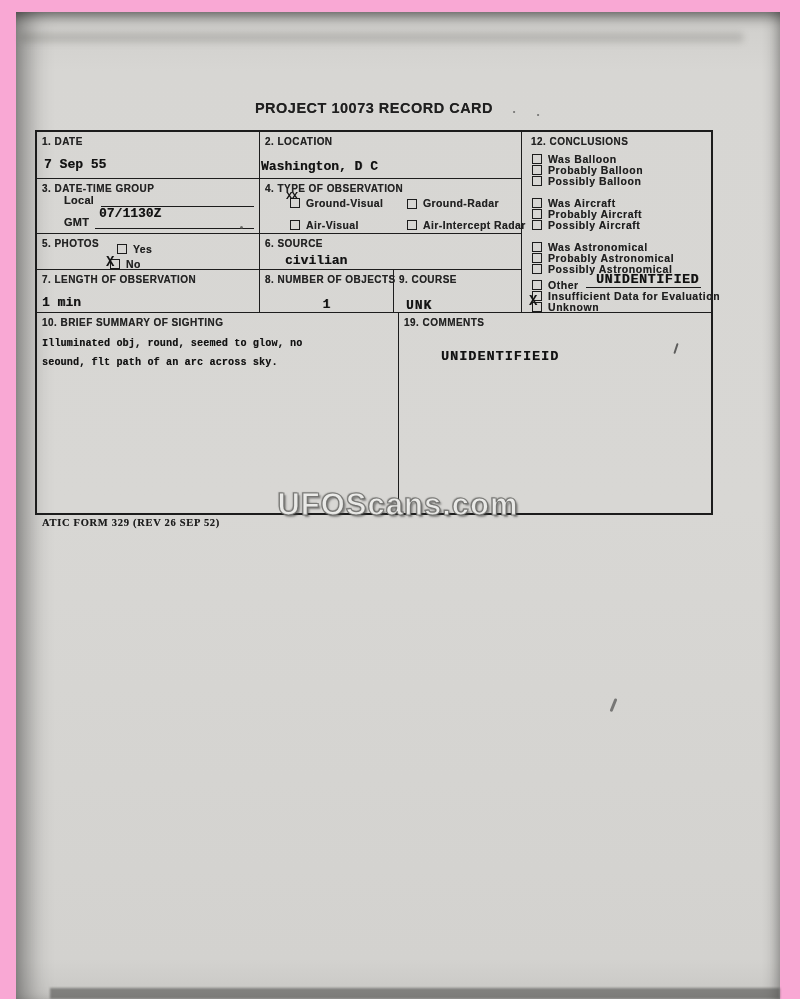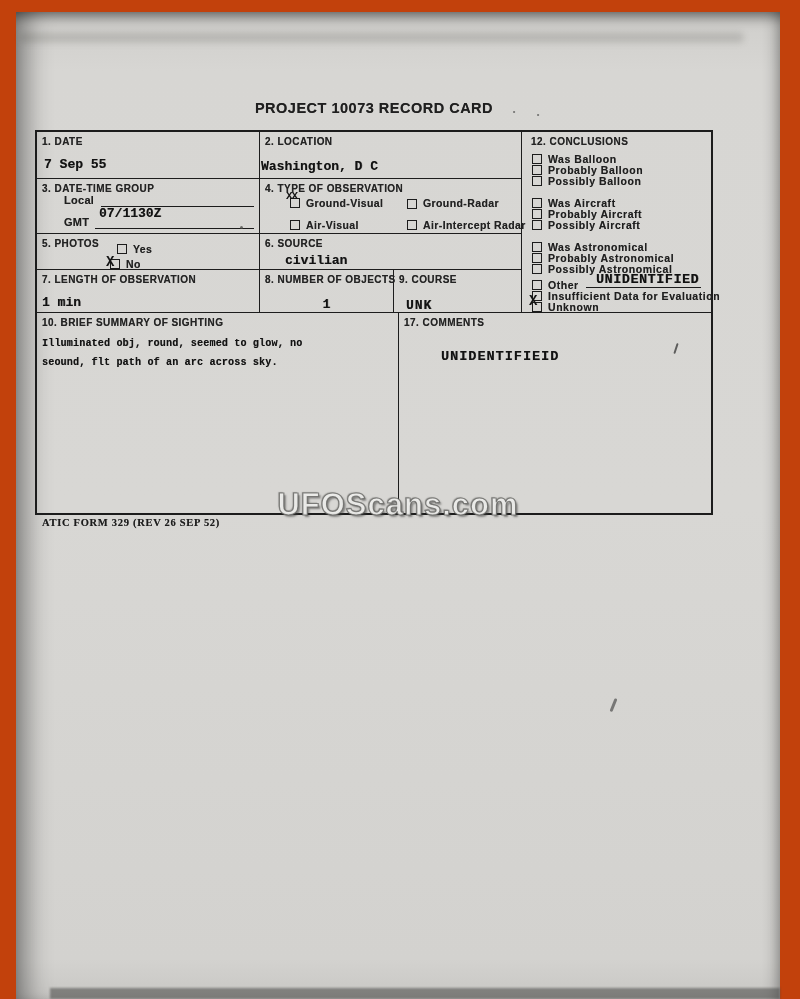--- a/index.html
+++ b/index.html
@@ -1,16 +1,16 @@
 <!DOCTYPE html>
 <html><head>
 <meta charset="utf-8">
 <style>
   html,body{margin:0;padding:0;background:#0a0a0a;}
-  .scan{position:relative;width:800px;height:999px;background:#c2410c;overflow:hidden;
+  .scan{position:relative;width:800px;height:999px;background:#f9a8d4;overflow:hidden;
         font-family:"Liberation Sans",sans-serif;}
   .paper{position:absolute;left:16px;top:12px;right:20px;bottom:0;
          background:linear-gradient(180deg,#cfcecb 0%,#d7d6d3 6%,#d8d7d4 50%,#d3d2cf 96%,#c8c7c4 100%);
          box-shadow:inset 26px 0 26px -16px rgba(0,0,0,.42),
                     inset -12px 0 14px -8px rgba(0,0,0,.30),
                     inset 0 12px 14px -8px rgba(0,0,0,.50);}
   .smudge-top{position:absolute;left:4px;top:20px;right:36px;height:11px;
               background:rgba(55,55,52,.16);filter:blur(3px);border-radius:6px;}
   .band-bottom{position:absolute;left:34px;right:0;bottom:0;height:11px;
                background:rgba(70,70,68,.55);filter:blur(1px);}
@@ -225,21 +225,21 @@
         <div class="v typed" style="left:12px;top:28px;letter-spacing:1px;">UNK</div>
       </div>
 
       <div class="cell c10 bR">
         <div class="lbl">10. BRIEF SUMMARY OF SIGHTING</div>
         <div class="v typed summary-text">Illuminated obj, round, seemed to glow, no
 seound, flt path of an arc across sky.</div>
       </div>
 
       <div class="cell c11">
-        <div class="lbl">17. COMMENTS</div>
+        <div class="lbl">19. COMMENTS</div>
         <div class="v typed comments-val">UNIDENTIFIEID</div>
         <div class="slash slash-1" style="position:absolute;left:276px;top:30px;"></div>
       </div>
     </div>
 
     <div class="watermark">UFOScans.com</div>
     <div class="footer">ATIC FORM 329 (REV 26 SEP 52)</div>
 
     <div class="slash slash-2"></div>
     <div class="dot-speck" style="left:224px;top:214px;"></div>

